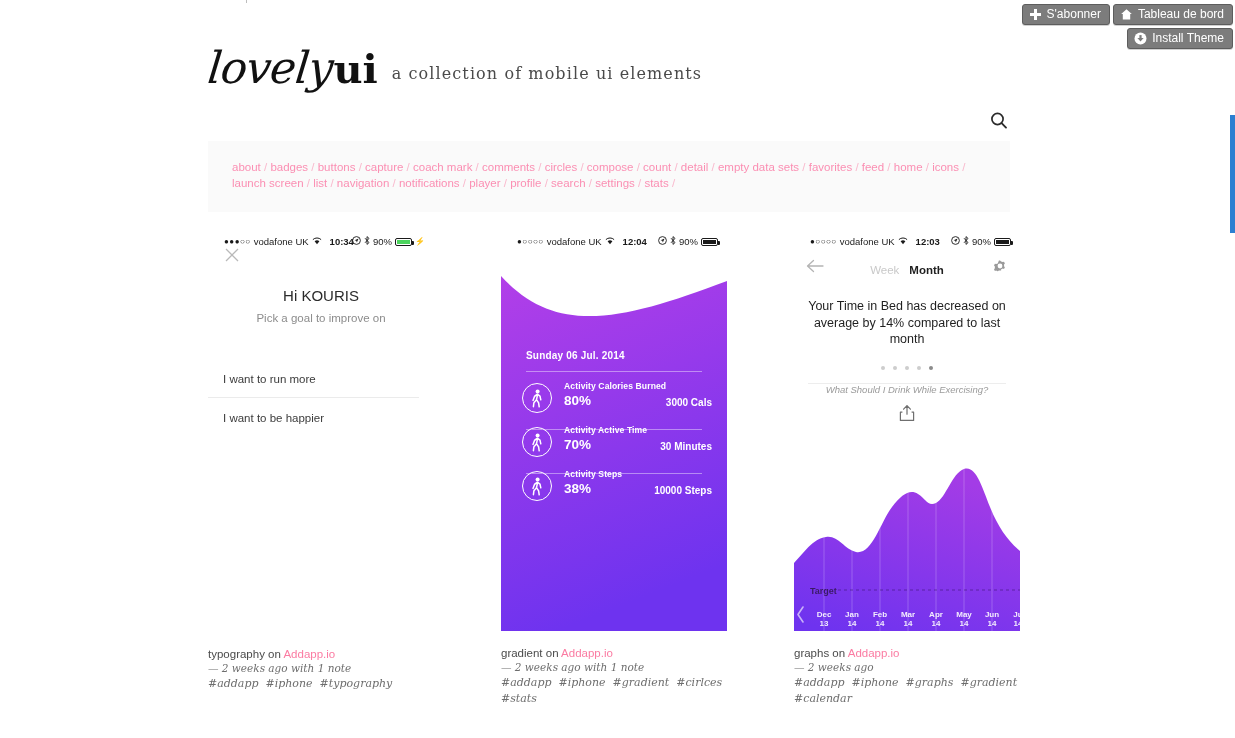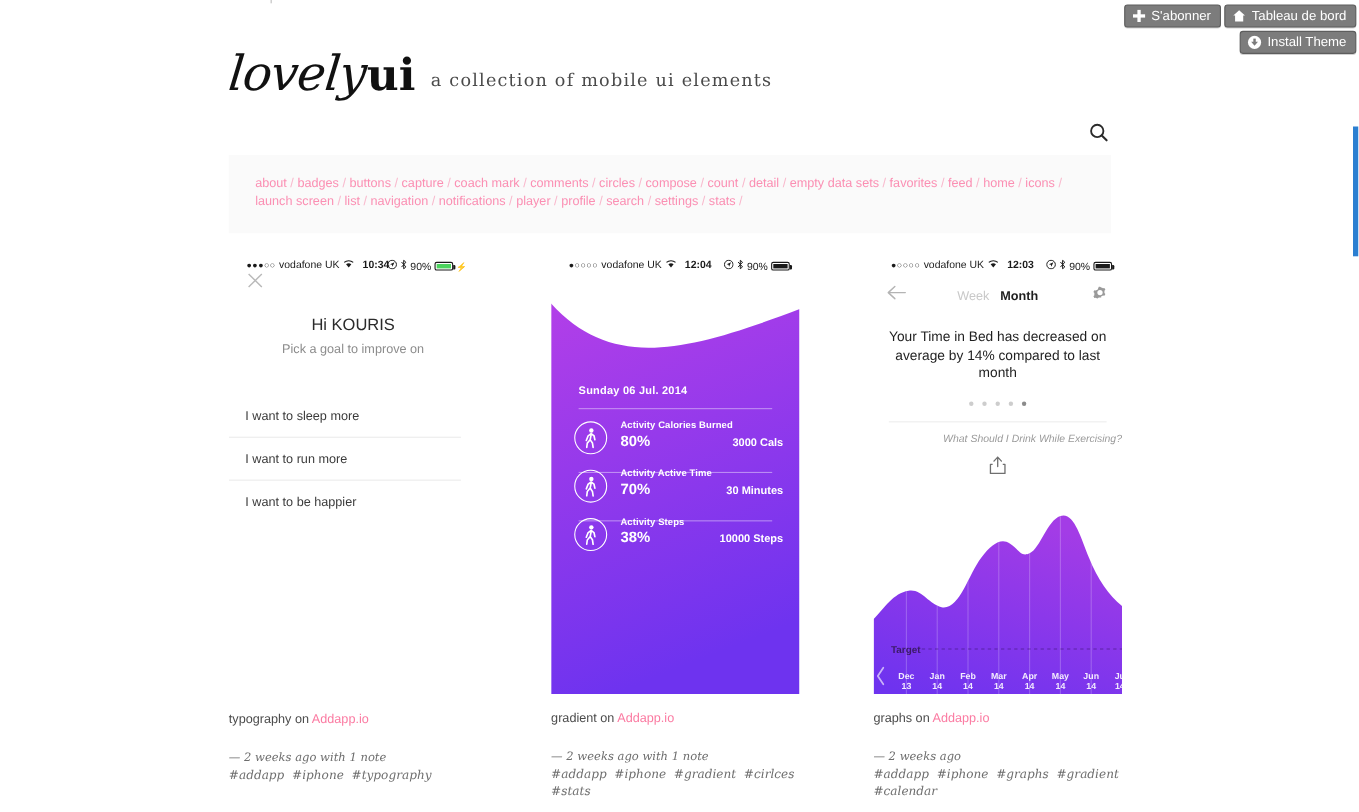--- a/index.html
+++ b/index.html
@@ -192,33 +192,32 @@
     padding:0 14px;
   }
   .s3-dots { margin-top:8px; text-align:center; }
   .s3-dots span {
     display:inline-block; width:4px; height:4px; border-radius:50%;
     background:#cdcdcd; margin:0 4px;
   }
   .s3-dots span.on { background:#8b8b8b; }
   .s3-divider { margin:9px 14px 0; height:1px; background:#ededed; }
   .s3-quote {
-    margin-top:10px; text-align:right;
+    text-align:center;
     font-size:9.5px; font-style:italic; color:#9b9b9b;
   }
   .s3-share { margin-top:9px; text-align:center; }
   .s3-chart { position:absolute; left:0; bottom:0; width:226px; height:186px; overflow:hidden; }
   .s3-chart svg { display:block; }
 
   
   .caption { margin-top:16px; }
   .cap-title { font-size:11.5px; color:#4b4b4b; }
   .cap-title a { color:#fb7ba2; text-decoration:none; cursor:pointer; }
   .cap-meta {
-    margin-top:21px;
     font-family:"DejaVu Serif", serif;
     font-style:italic; font-size:10.5px; line-height:16px; color:#6d6d6d;
   }
   .cap-tags {
     font-family:"DejaVu Serif", serif;
     font-style:italic; font-size:11px; line-height:16px; color:#6d6d6d;
   }
   .cap-tags span { margin-right:7px; }
 </style>
 </head>
@@ -317,21 +316,20 @@
         <svg width="18" height="18" viewBox="0 0 18 18">
           <line x1="3" y1="3" x2="15" y2="15" stroke="#b9b9b9" stroke-width="1.3"></line>
           <line x1="15" y1="3" x2="3" y2="15" stroke="#b9b9b9" stroke-width="1.3"></line>
         </svg>
       </div>
 
       <div class="s1-title">Hi KOURIS</div>
       <div class="s1-sub">Pick a goal to improve on</div>
 
       <div class="s1-list">
-        <div class="s1-item">I want to sleep more</div>
         <div class="s1-item">I want to run more</div>
         <div class="s1-item last">I want to be happier</div>
       </div>
     </div>
 
     <div class="caption">
       <div class="cap-title">
         <span>typography on </span><a>Addapp.io</a>
       </div>
       <div class="cap-meta">— 2 weeks ago with 1 note</div>

